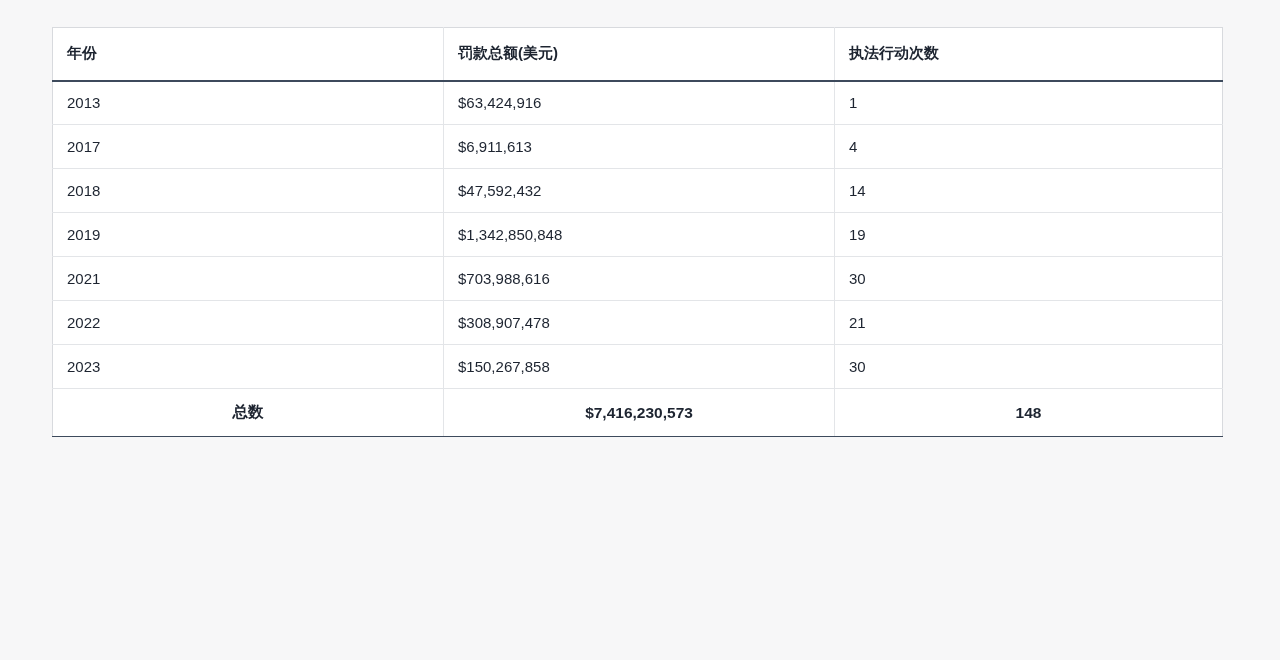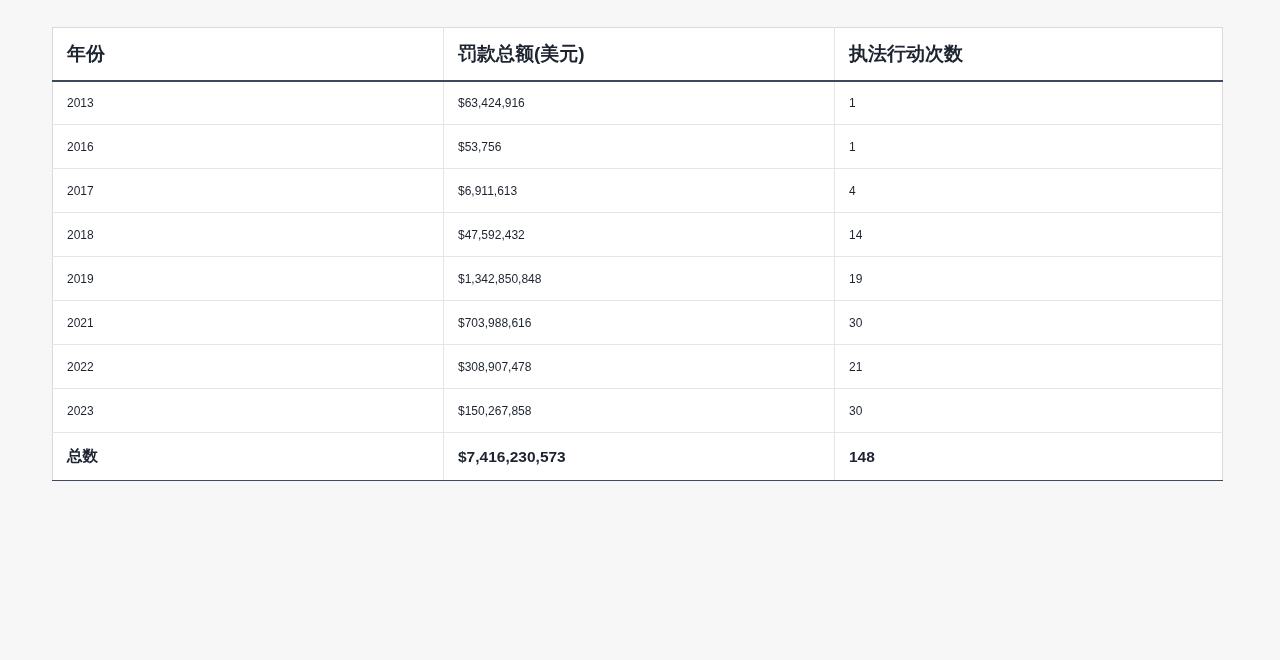--- a/index.html
+++ b/index.html
@@ -26,51 +26,51 @@
     width: 1170px;
     background: #ffffff;
     table-layout: fixed;
   }
   table.fines-table th,
   table.fines-table td {
     border: 1px solid #e3e5e8;
     box-sizing: border-box;
     padding: 0 14px;
     height: 44px;
-    font-size: 12px;
+    font-size: 15px;
     font-weight: normal;
     text-align: left;
     vertical-align: middle;
     color: #1d2430;
     white-space: nowrap;
     overflow: hidden;
   }
   table.fines-table thead th {
     height: 53px;
     font-weight: bold;
-    font-size: 19px;
+    font-size: 15px;
     border-bottom: 2px solid #3d4a5c;
     border-top: 1px solid #d8dade;
   }
   table.fines-table thead th.first,
   table.fines-table tbody td.first {
     border-left: 1px solid #d8dade;
   }
   table.fines-table thead th.last,
   table.fines-table tbody td.last {
     border-right: 1px solid #d8dade;
   }
   col.c-year { width: 391px; }
   col.c-amount { width: 391px; }
   col.c-actions { width: 388px; }
 
   tr.total-row td {
     font-weight: bold;
     font-size: 15.5px;
-    text-align: left;
+    text-align: center;
     height: 48px;
     border-top: 1px solid #3d4a5c;
     border-bottom: 1px solid #3d4a5c;
   }
   tr.total-row td.first { border-left: 1px solid #d8dade; }
   tr.total-row td.last { border-right: 1px solid #d8dade; }
 </style>
 </head>
 <body>
 
@@ -85,25 +85,20 @@
       <tr>
         <th class="first">年份</th>
         <th>罚款总额(美元)</th>
         <th class="last">执法行动次数</th>
       </tr>
     </thead>
     <tbody>
       <tr>
         <td class="first">2013</td>
         <td>$63,424,916</td>
-        <td class="last">1</td>
-      </tr>
-      <tr>
-        <td class="first">2016</td>
-        <td>$53,756</td>
         <td class="last">1</td>
       </tr>
       <tr>
         <td class="first">2017</td>
         <td>$6,911,613</td>
         <td class="last">4</td>
       </tr>
       <tr>
         <td class="first">2018</td>
         <td>$47,592,432</td>

